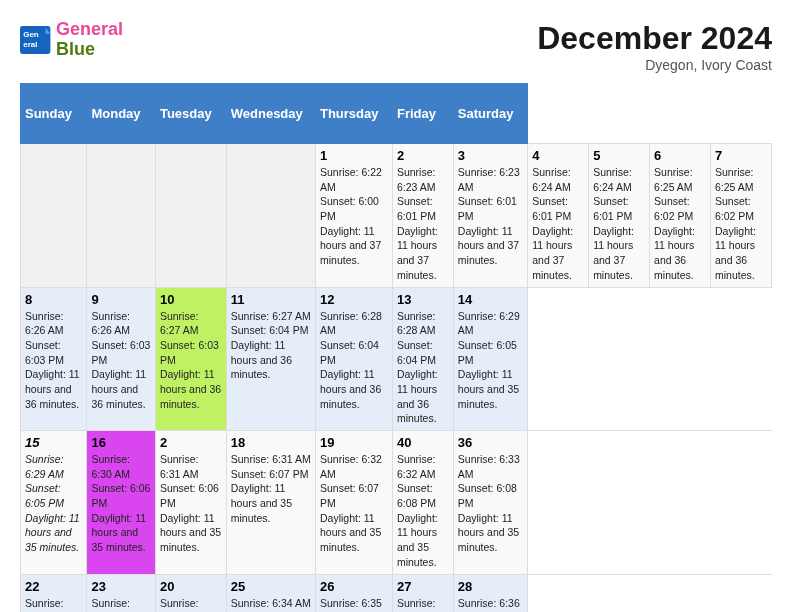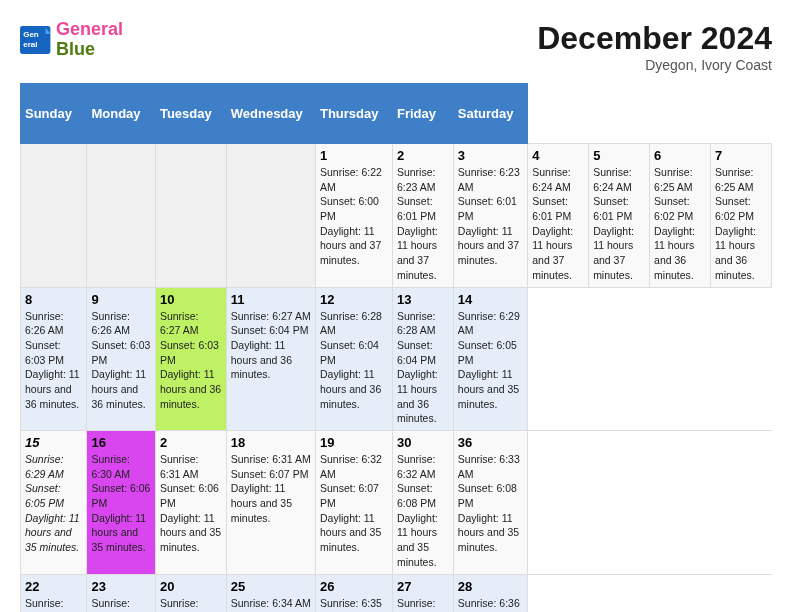--- a/index.html
+++ b/index.html
@@ -207,21 +207,21 @@
         </td>
         <td style="background-color: rgb(249, 249, 249);">
           <span class="day-number">18</span>
           <div class="day-info">Sunrise: 6:31 AM<br>Sunset: 6:07 PM<br>Daylight: 11 hours and 35 minutes.</div>
         </td>
         <td style="background-color: rgb(249, 249, 249);">
           <span class="day-number">19</span>
           <div class="day-info">Sunrise: 6:32 AM<br>Sunset: 6:07 PM<br>Daylight: 11 hours and 35 minutes.</div>
         </td>
         <td style="background-color: rgb(249, 249, 249);">
-          <span class="day-number">30</span>
+          <span class="day-number">40</span>
           <div class="day-info">Sunrise: 6:32 AM<br>Sunset: 6:08 PM<br>Daylight: 11 hours and 35 minutes.</div>
         </td>
         <td style="background-color: rgb(249, 249, 249);">
           <span class="day-number">36</span>
           <div class="day-info">Sunrise: 6:33 AM<br>Sunset: 6:08 PM<br>Daylight: 11 hours and 35 minutes.</div>
         </td>
       </tr>
       <tr>
         <td style="background-color: rgb(228, 237, 248);">
           <span class="day-number">22</span>

